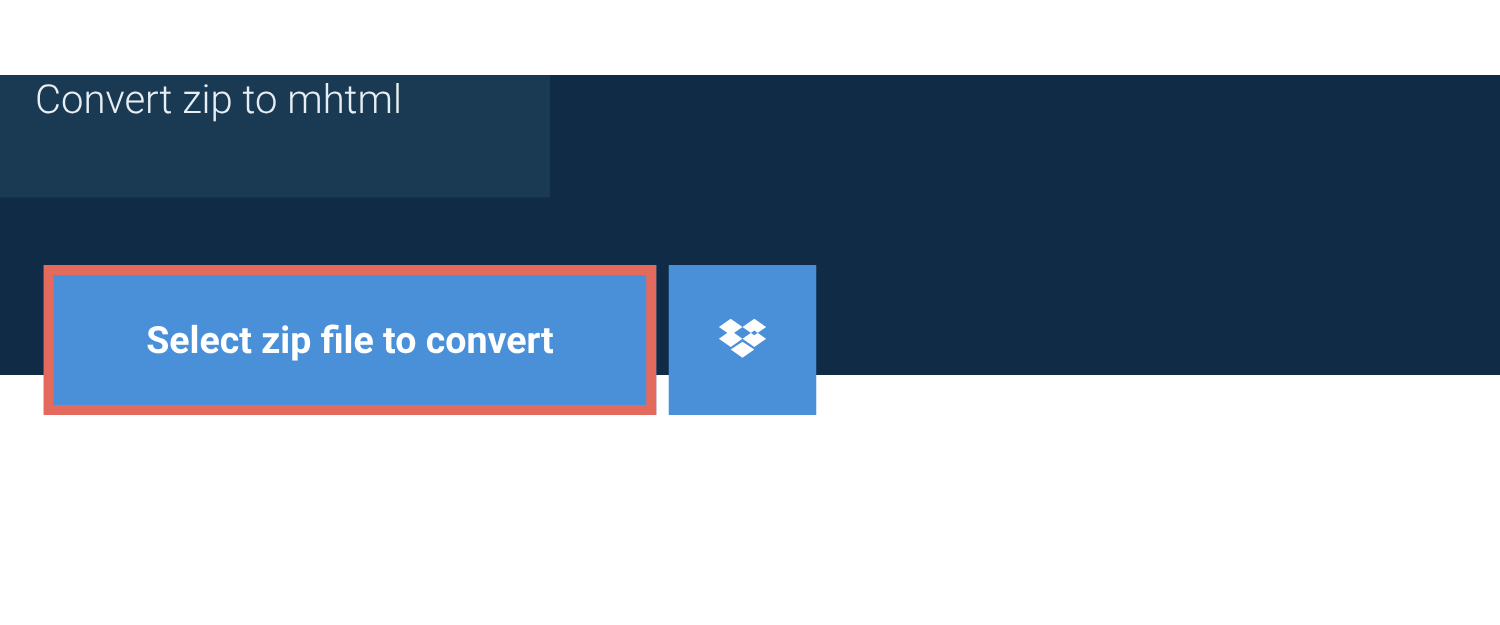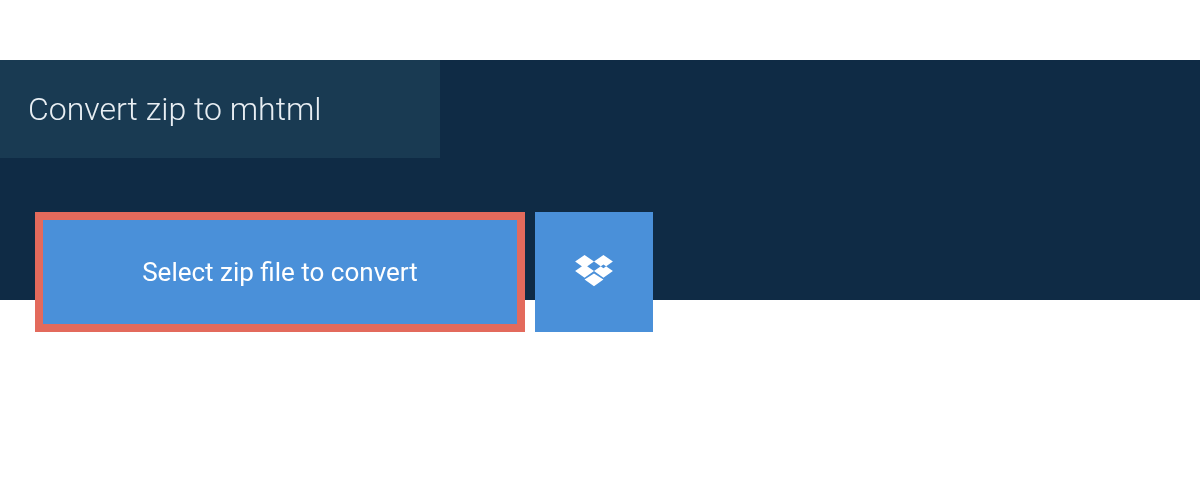--- a/index.html
+++ b/index.html
@@ -28,21 +28,20 @@
       background: #0f2b45;
     }
     .tab {
       position: absolute;
       top: 60px;
       left: 0;
       width: 440px;
       height: 98px;
       background: #193a52;
       display: flex;
-      align-items: center;
       padding-left: 28px;
     }
     .tab-label {
       color: #e8eef3;
       font-size: 32px;
       font-weight: 300;
     }
     .button-row {
       position: absolute;
       top: 212px;
@@ -56,22 +55,22 @@
       height: 120px;
       background: #4a90d9;
       border: 8px solid #e36a5c;
       display: flex;
       align-items: center;
       justify-content: center;
       cursor: pointer;
     }
     .select-button-label {
       color: #ffffff;
-      font-size: 26px;
-      font-weight: 400;
+      font-size: 30px;
+      font-weight: 700;
     }
     .dropbox-button {
       width: 118px;
       height: 120px;
       background: #4a90d9;
       display: flex;
       align-items: center;
       justify-content: center;
       cursor: pointer;
     }

